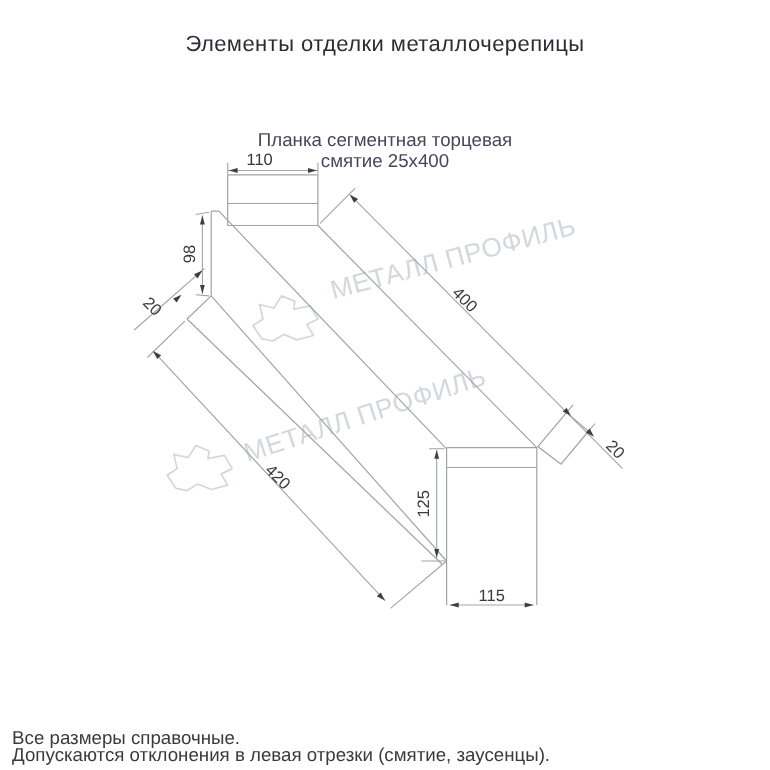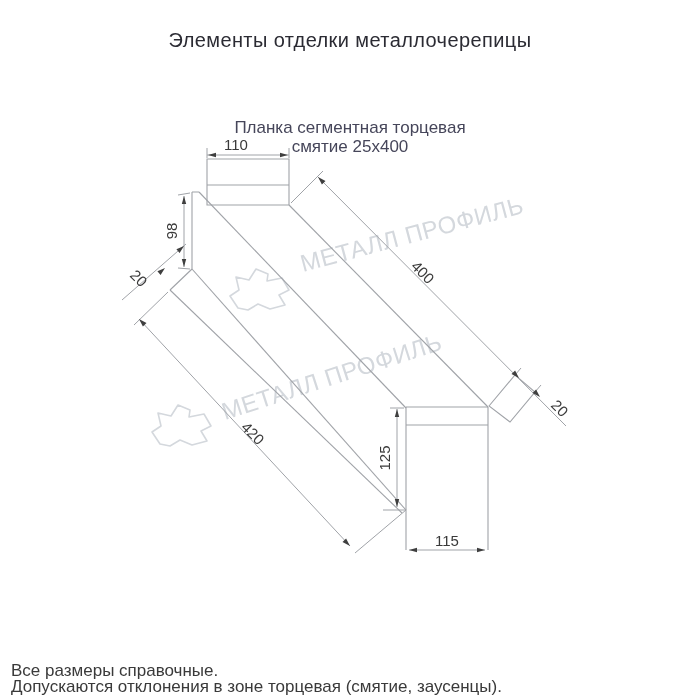--- a/index.html
+++ b/index.html
@@ -126,16 +126,16 @@
     <g>
       <path class="dimline" d="M409,550 H485"></path>
       <path class="arr" d="M409,550 L417,547.8 L417,552.2 Z M485,550 L477,547.8 L477,552.2 Z"></path>
       <text class="dimtext" x="447" y="546" text-anchor="middle">115</text>
     </g>
 
   </svg>
 
   <div class="footer">
     <div>Все размеры справочные.</div>
-    <div>Допускаются отклонения в зоне торцевая (смятие, заусенцы).</div>
+    <div>Допускаются отклонения в левая отрезки (смятие, заусенцы).</div>
   </div>
 
 </div>
 
 </body></html>

